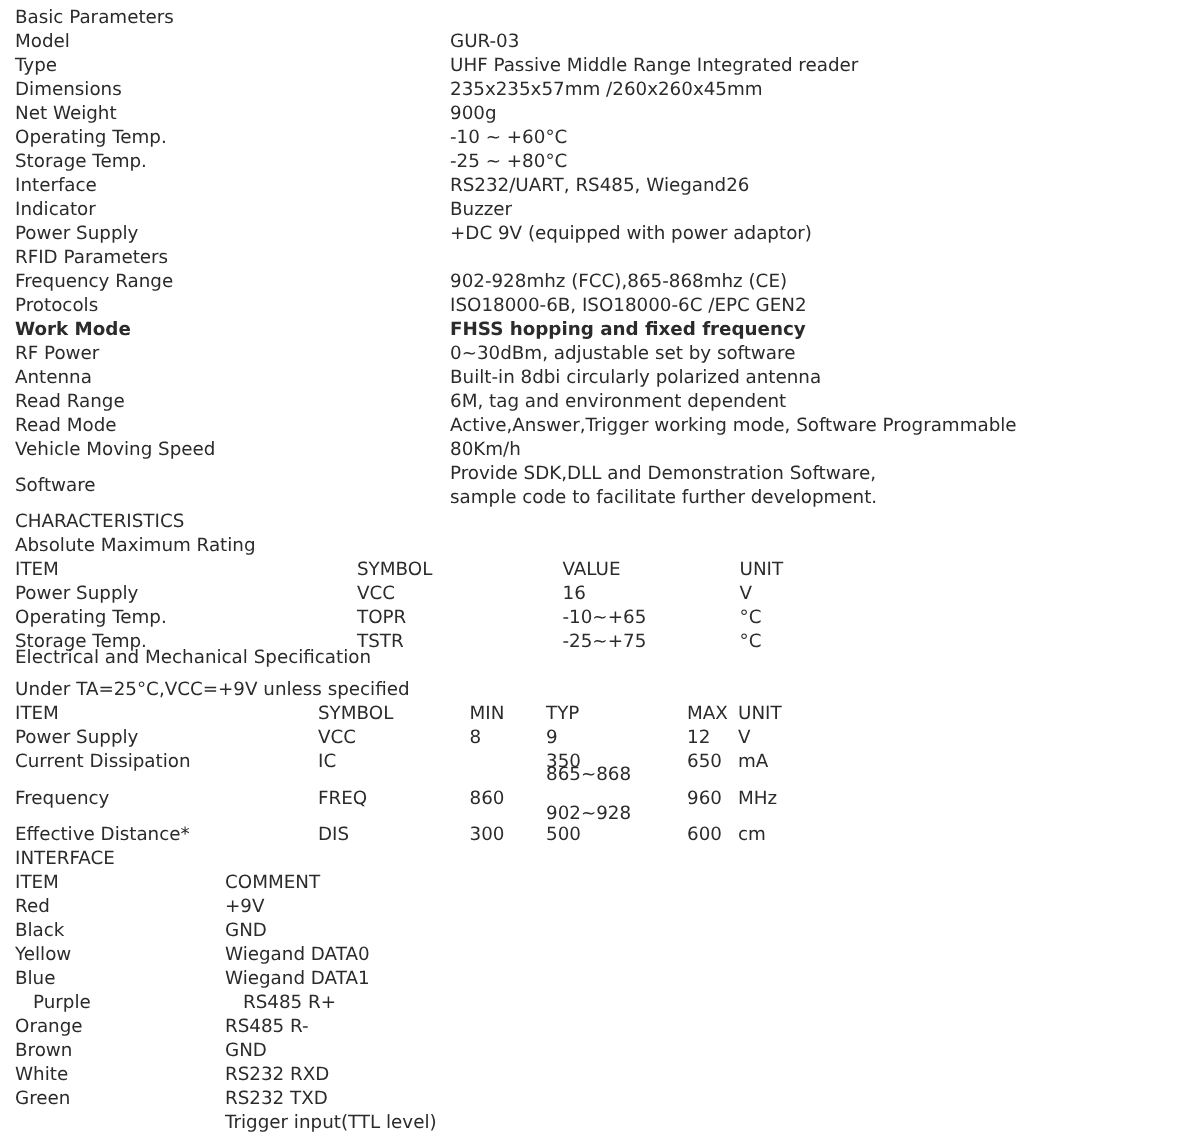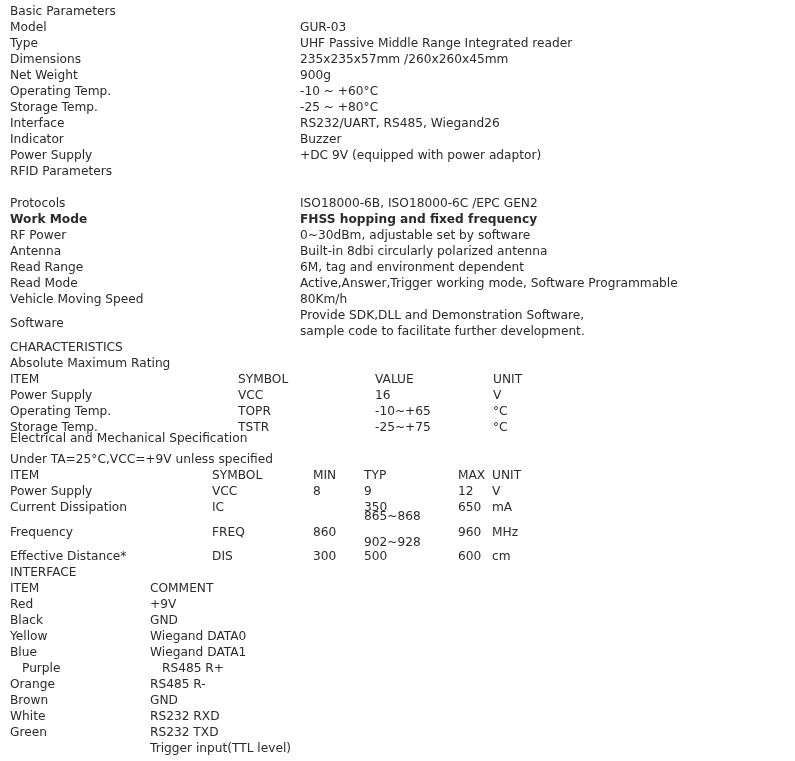--- a/index.html
+++ b/index.html
@@ -99,20 +99,24 @@
   </div>
   <div class="row" style="top:147px;">
     <span class="cell c-label">Power Supply</span>
     <span class="cell c-val">+DC 9V (equipped with power adaptor)</span>
   </div>
 
   <div class="row" style="top:163px;">
     <span class="cell section">RFID Parameters</span>
   </div>
 
+  <div class="row" style="top:179px;">
+    <span class="cell c-label">Frequency Range</span>
+    <span class="cell c-val">902-928mhz (FCC),865-868mhz (CE)</span>
+  </div>
   <div class="row" style="top:195px;">
     <span class="cell c-label">Protocols</span>
     <span class="cell c-val">ISO18000-6B, ISO18000-6C /EPC GEN2</span>
   </div>
   <div class="row" style="top:211px;font-weight:bold;">
     <span class="cell c-label">Work Mode</span>
     <span class="cell c-val">FHSS hopping and fixed frequency</span>
   </div>
   <div class="row" style="top:227px;">
     <span class="cell c-label">RF Power</span>

